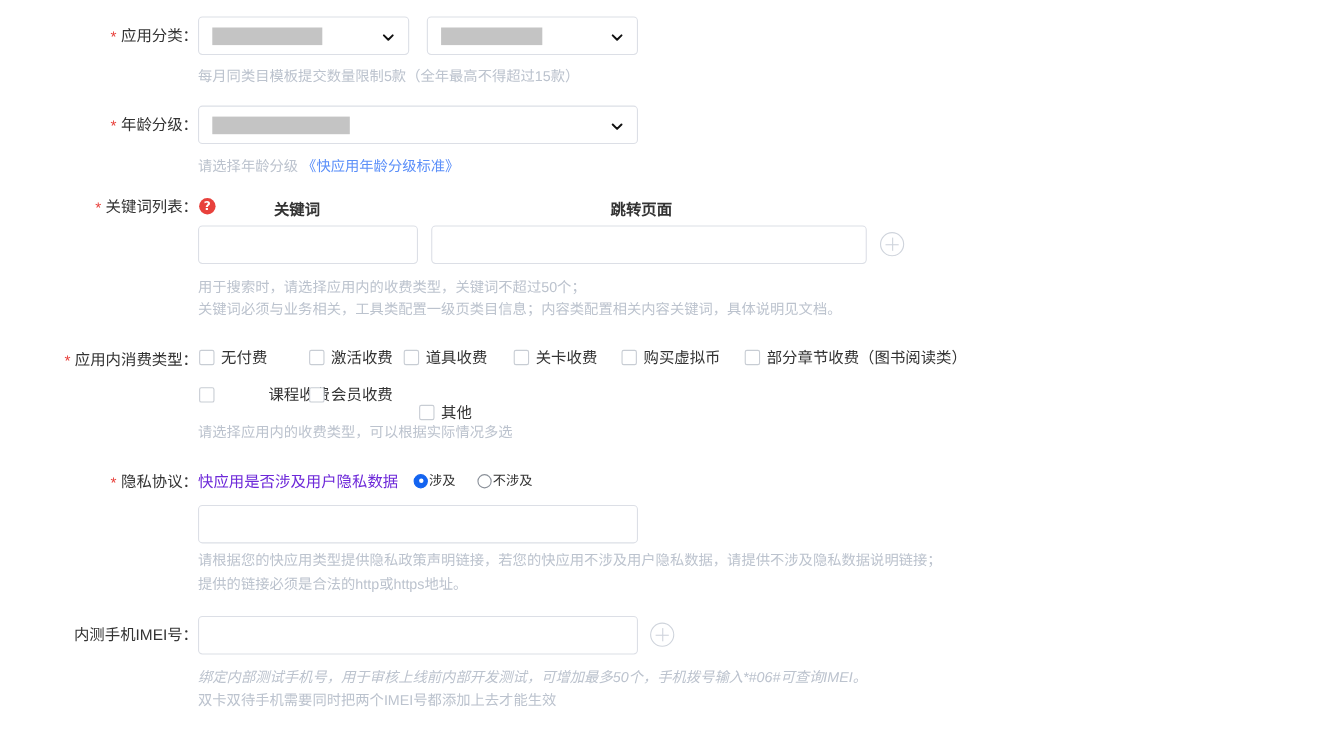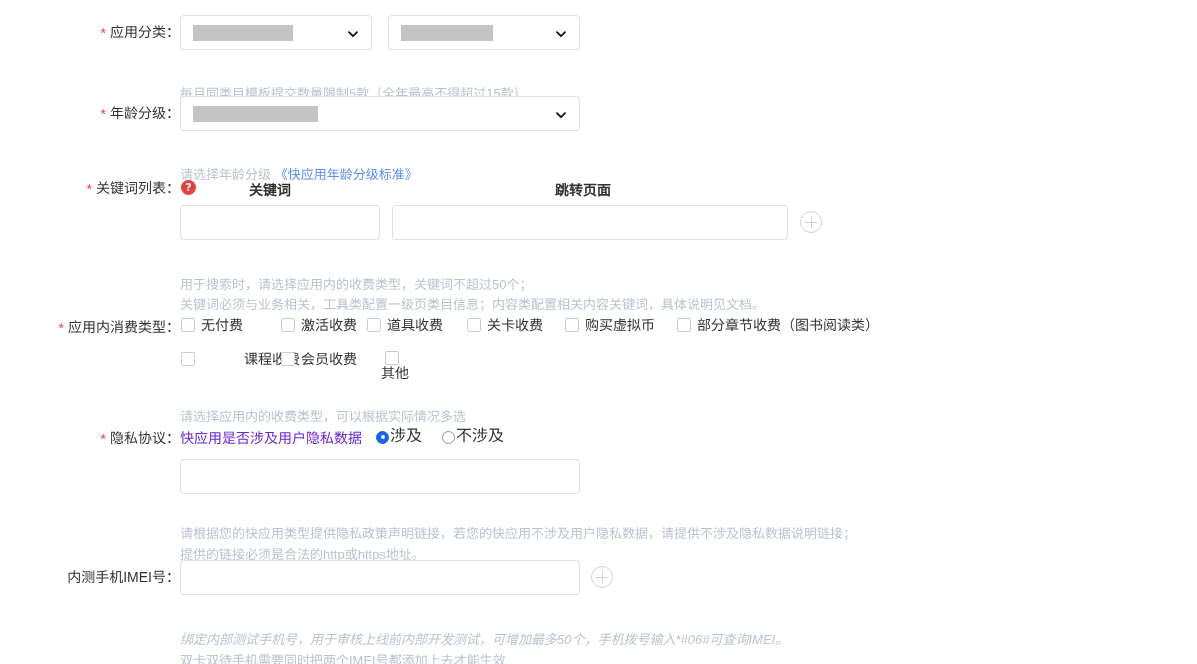--- a/index.html
+++ b/index.html
@@ -90,21 +90,20 @@
     padding: 0 10px;
   }
 
   
   .hint {
     position: absolute;
     font-size: 13px;
     color: #bcc3ce;
     line-height: 19px;
     white-space: nowrap;
-    margin-top: 24px;
   }
   .hint .lnk {
     color: #5b8ff9;
     cursor: pointer;
   }
 
   
   .colhead {
     position: absolute;
     font-size: 14px;
@@ -193,25 +192,24 @@
   }
   .rcircle.on::after {
     content: "";
     position: absolute;
     left: 3.5px; top: 3.5px;
     width: 4px; height: 4px;
     border-radius: 50%;
     background: #ffffff;
   }
   .rlabel {
-    font-size: 16px;
+    font-size: 12px;
     color: #333;
     margin-left: 1px;
     line-height: 16px;
-    font-family: Liberation Mono, monospace;
   }
   .rlabel.sel-on { color: #333; }
 
   .inline-text {
     position: absolute;
     font-size: 14px;
     color: #6d28d9;
     white-space: nowrap;
     line-height: 20px;
   }
@@ -314,21 +312,21 @@
       </label>
 
       <label class="cbitem" style="left:181px; top:34px;gap:43px;">
         <span class="cbox"></span>
         <span class="cblabel">课程收费</span>
       </label>
       <label class="cbitem" style="left:281px; top:34px;">
         <span class="cbox"></span>
         <span class="cblabel">会员收费</span>
       </label>
-      <label class="cbitem" style="left:381px; top:34px;flex-direction:column;">
+      <label class="cbitem" style="left:381px; top:50px;">
         <span class="cbox"></span>
         <span class="cblabel">其他</span>
       </label>
     </div>
 
     <div class="hint" style="left:180px; top:66px;">请选择应用内的收费类型，可以根据实际情况多选</div>
   </div>
 
   <div class="form-row" style="top:428px;">
     <div class="label-wrap">

